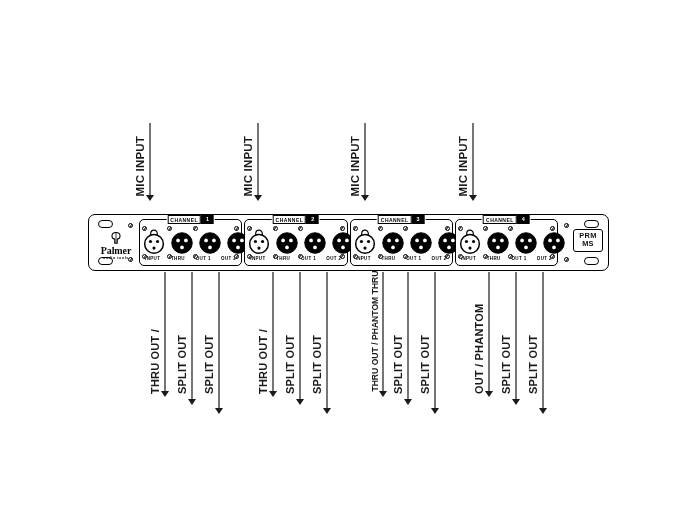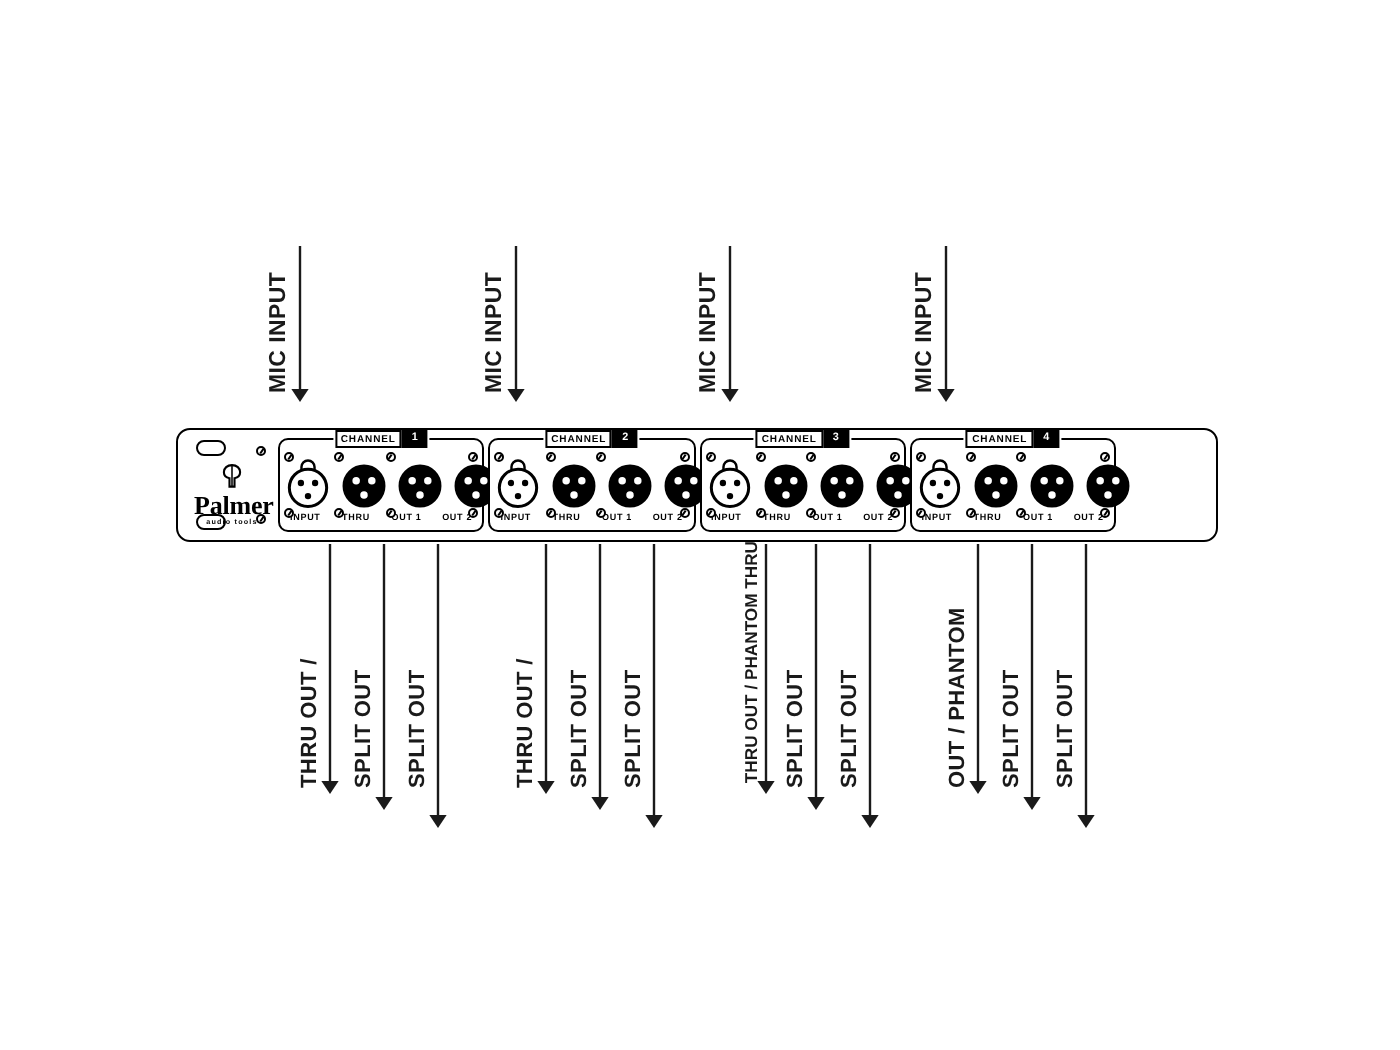--- a/index.html
+++ b/index.html
@@ -96,21 +96,21 @@
   }
   .brand-mark {
     width: 14px;
     height: 14px;
     margin: 0 auto 1px auto;
     position: relative;
   }
   .brand-name {
     font-family: "Liberation Serif", serif;
     font-weight: bold;
-    font-size: 13px;
+    font-size: 10px;
     letter-spacing: -0.1px;
     line-height: 1;
     color: #000;
   }
   .brand-sub {
     font-family: "Liberation Sans", sans-serif;
     font-weight: bold;
     font-size: 3.6px;
     letter-spacing: 0.6px;
     line-height: 1;
@@ -570,16 +570,26 @@
         <div class="lbl-row">
           <div class="conn-lbl">INPUT</div>
           <div class="conn-lbl">THRU</div>
           <div class="conn-lbl">OUT 1</div>
           <div class="conn-lbl">OUT 2</div>
         </div>
       </div>
 
     </div>
 
+    <div class="rack-ear right">
+      <div class="ear-slot s1"></div>
+      <div class="ear-slot s2"></div>
+      <div class="model-badge">
+        <div>PRM</div>
+        <div>MS</div>
+      </div>
+      <div class="screw" style="left:2px; top:8px;"></div>
+      <div class="screw" style="left:2px; bottom:8px;"></div>
+    </div>
 
   </div>
 
 </div>
 
 </body></html>

